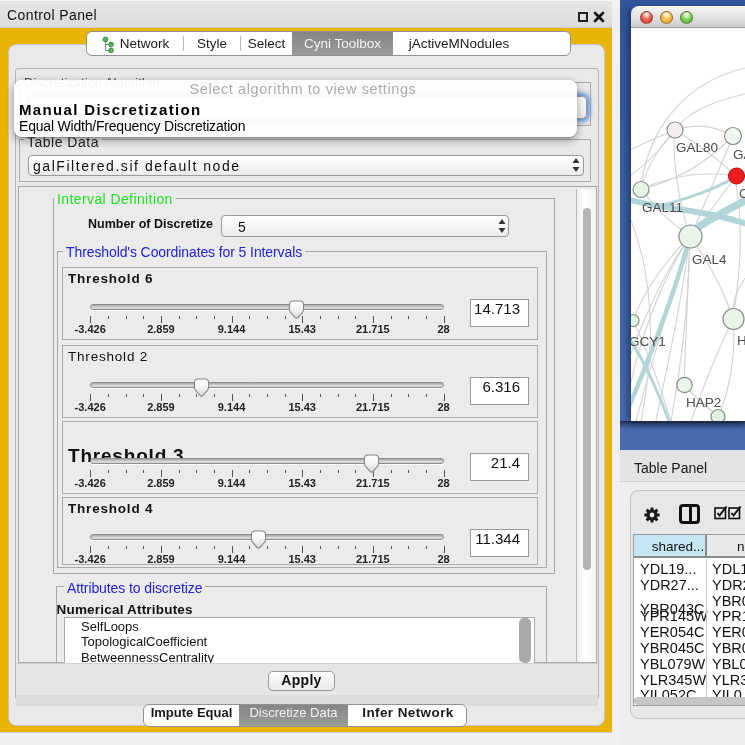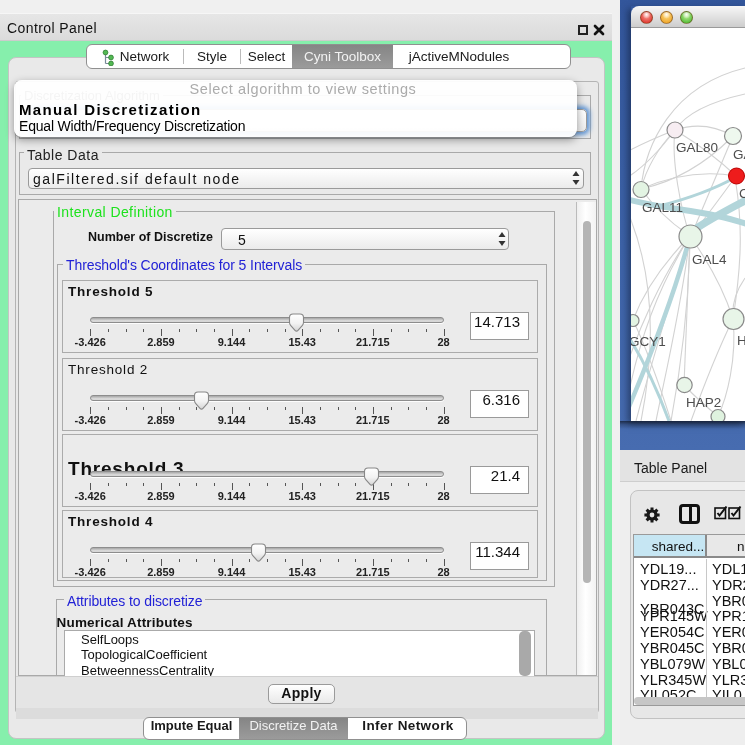--- a/index.html
+++ b/index.html
@@ -4,21 +4,21 @@
 * { margin:0; padding:0; box-sizing:border-box; }
 html,body { width:745px; height:745px; overflow:hidden; }
 body { font-family:"Liberation Sans", sans-serif; background:#f0f0f0; position:relative; }
 .abs { position:absolute; }
 .gbox { position:absolute; border:1px solid #a9a9a9; }
 .glab { position:absolute; background:#e9e9e9; padding:0 3px; white-space:nowrap; }
 .tseg { position:absolute; top:0; bottom:0; display:flex; align-items:center; justify-content:center; font-size:13.5px; color:#1a1a1a; }
 .tseg.dark { background:linear-gradient(#858585,#9b9b9b); color:#f2f2f2; }
 </style></head><body>
 
-<div class="abs" style="left:0;top:0;width:612px;height:733px;background:#86efac;border-bottom:1px solid #c9c9c9;margin-top:13px;">
+<div class="abs" style="left:0;top:0;width:612px;height:733px;background:#eab308;border-bottom:1px solid #c9c9c9;">
 <div class="abs" style="left:0;top:0;width:612px;height:28px;background:linear-gradient(#e6e6e6,#dbdbdb);border-top:1px solid #f6f6f6;border-bottom:1px solid #cccccc;"></div>
 <div class="abs" style="left:7px;top:7px;font-size:14px;letter-spacing:0.4px;color:#111;">Control Panel</div>
 <div class="abs" style="left:578px;top:12px;width:10px;height:10px;border:2px solid #222;"></div>
 <svg class="abs" style="left:592px;top:10px;" width="14" height="14">
       <path d="M3,3 L11,11 M11,3 L3,11" stroke="#111" stroke-width="2.7" stroke-linecap="round"></path>
     </svg>
 <div class="abs" style="left:8px;top:44px;width:597px;height:682px;background:#e9e9e9;border:1px solid #c4c4c4;border-radius:8px;"></div>
 <div class="abs" style="left:14.5px;top:68px;width:584px;height:632px;background:#e9e9e9;border:1px solid #b4b4b4;border-radius:3px;"></div>
 <div class="abs" style="left:86px;top:31px;width:485px;height:25px;background:#fff;border:1px solid #909090;border-radius:6px;overflow:hidden;">
 <div class="tseg" style="left:0;width:96px;"><svg width="15" height="17" style="margin-right:4px;margin-top:2px;">
@@ -53,21 +53,21 @@
 <div class="abs" style="left:88px;top:217px;font-size:12.5px;font-weight:bold;color:#111;">Number of Discretize</div>
 <div class="abs" style="left:221px;top:215px;width:288px;height:22px;background:linear-gradient(#ffffff,#ebebeb);border:1px solid #9a9a9a;border-radius:4px;"></div>
 <div class="abs" style="left:238px;top:218.5px;font-size:14px;color:#111;">5</div>
 <svg class="abs" style="left:497px;top:218px;" width="10" height="16">
       <path d="M5,1 L8.5,6 L1.5,6 Z" fill="#333"></path>
       <path d="M5,15 L8.5,10 L1.5,10 Z" fill="#333"></path>
     </svg>
 <div class="gbox" style="left:57px;top:251px;width:490px;height:317px;"></div>
 <div class="glab" style="left:63px;top:244px;font-size:14px;letter-spacing:-0.1px;color:#2222d6;background:#ebebeb;">Threshold's Coordinates for 5 Intervals</div>
 <div class="abs" style="left:62px;top:267px;width:476px;height:73px;border:1px solid #ababab;background:#ebebeb;"></div>
-    <div class="abs" style="left:68px;top:271px;font-size:13.5px;font-weight:bold;letter-spacing:0.8px;color:#111;">Threshold 5</div>
+    <div class="abs" style="left:68px;top:271px;font-size:13.5px;font-weight:bold;letter-spacing:0.8px;color:#111;">Threshold 6</div>
     <div class="abs" style="left:90px;top:304px;width:354px;height:6px;border:1px solid #8d8d8d;border-radius:3px;background:linear-gradient(#a6a6a6,#dcdcdc 70%,#d4d4d4);box-shadow:0 1px 0 rgba(255,255,255,0.9);"></div>
     <div class="abs" style="left:90.2px;top:315.5px;width:1px;height:7.0px;background:#555;"></div>
     <div class="abs" style="left:107.9px;top:315.5px;width:1px;height:3.5px;background:#555;"></div>
     <div class="abs" style="left:125.5px;top:315.5px;width:1px;height:3.5px;background:#555;"></div>
     <div class="abs" style="left:143.2px;top:315.5px;width:1px;height:3.5px;background:#555;"></div>
     <div class="abs" style="left:160.9px;top:315.5px;width:1px;height:7.0px;background:#555;"></div>
     <div class="abs" style="left:178.5px;top:315.5px;width:1px;height:3.5px;background:#555;"></div>
     <div class="abs" style="left:196.2px;top:315.5px;width:1px;height:3.5px;background:#555;"></div>
     <div class="abs" style="left:213.9px;top:315.5px;width:1px;height:3.5px;background:#555;"></div>
     <div class="abs" style="left:231.5px;top:315.5px;width:1px;height:7.0px;background:#555;"></div>

